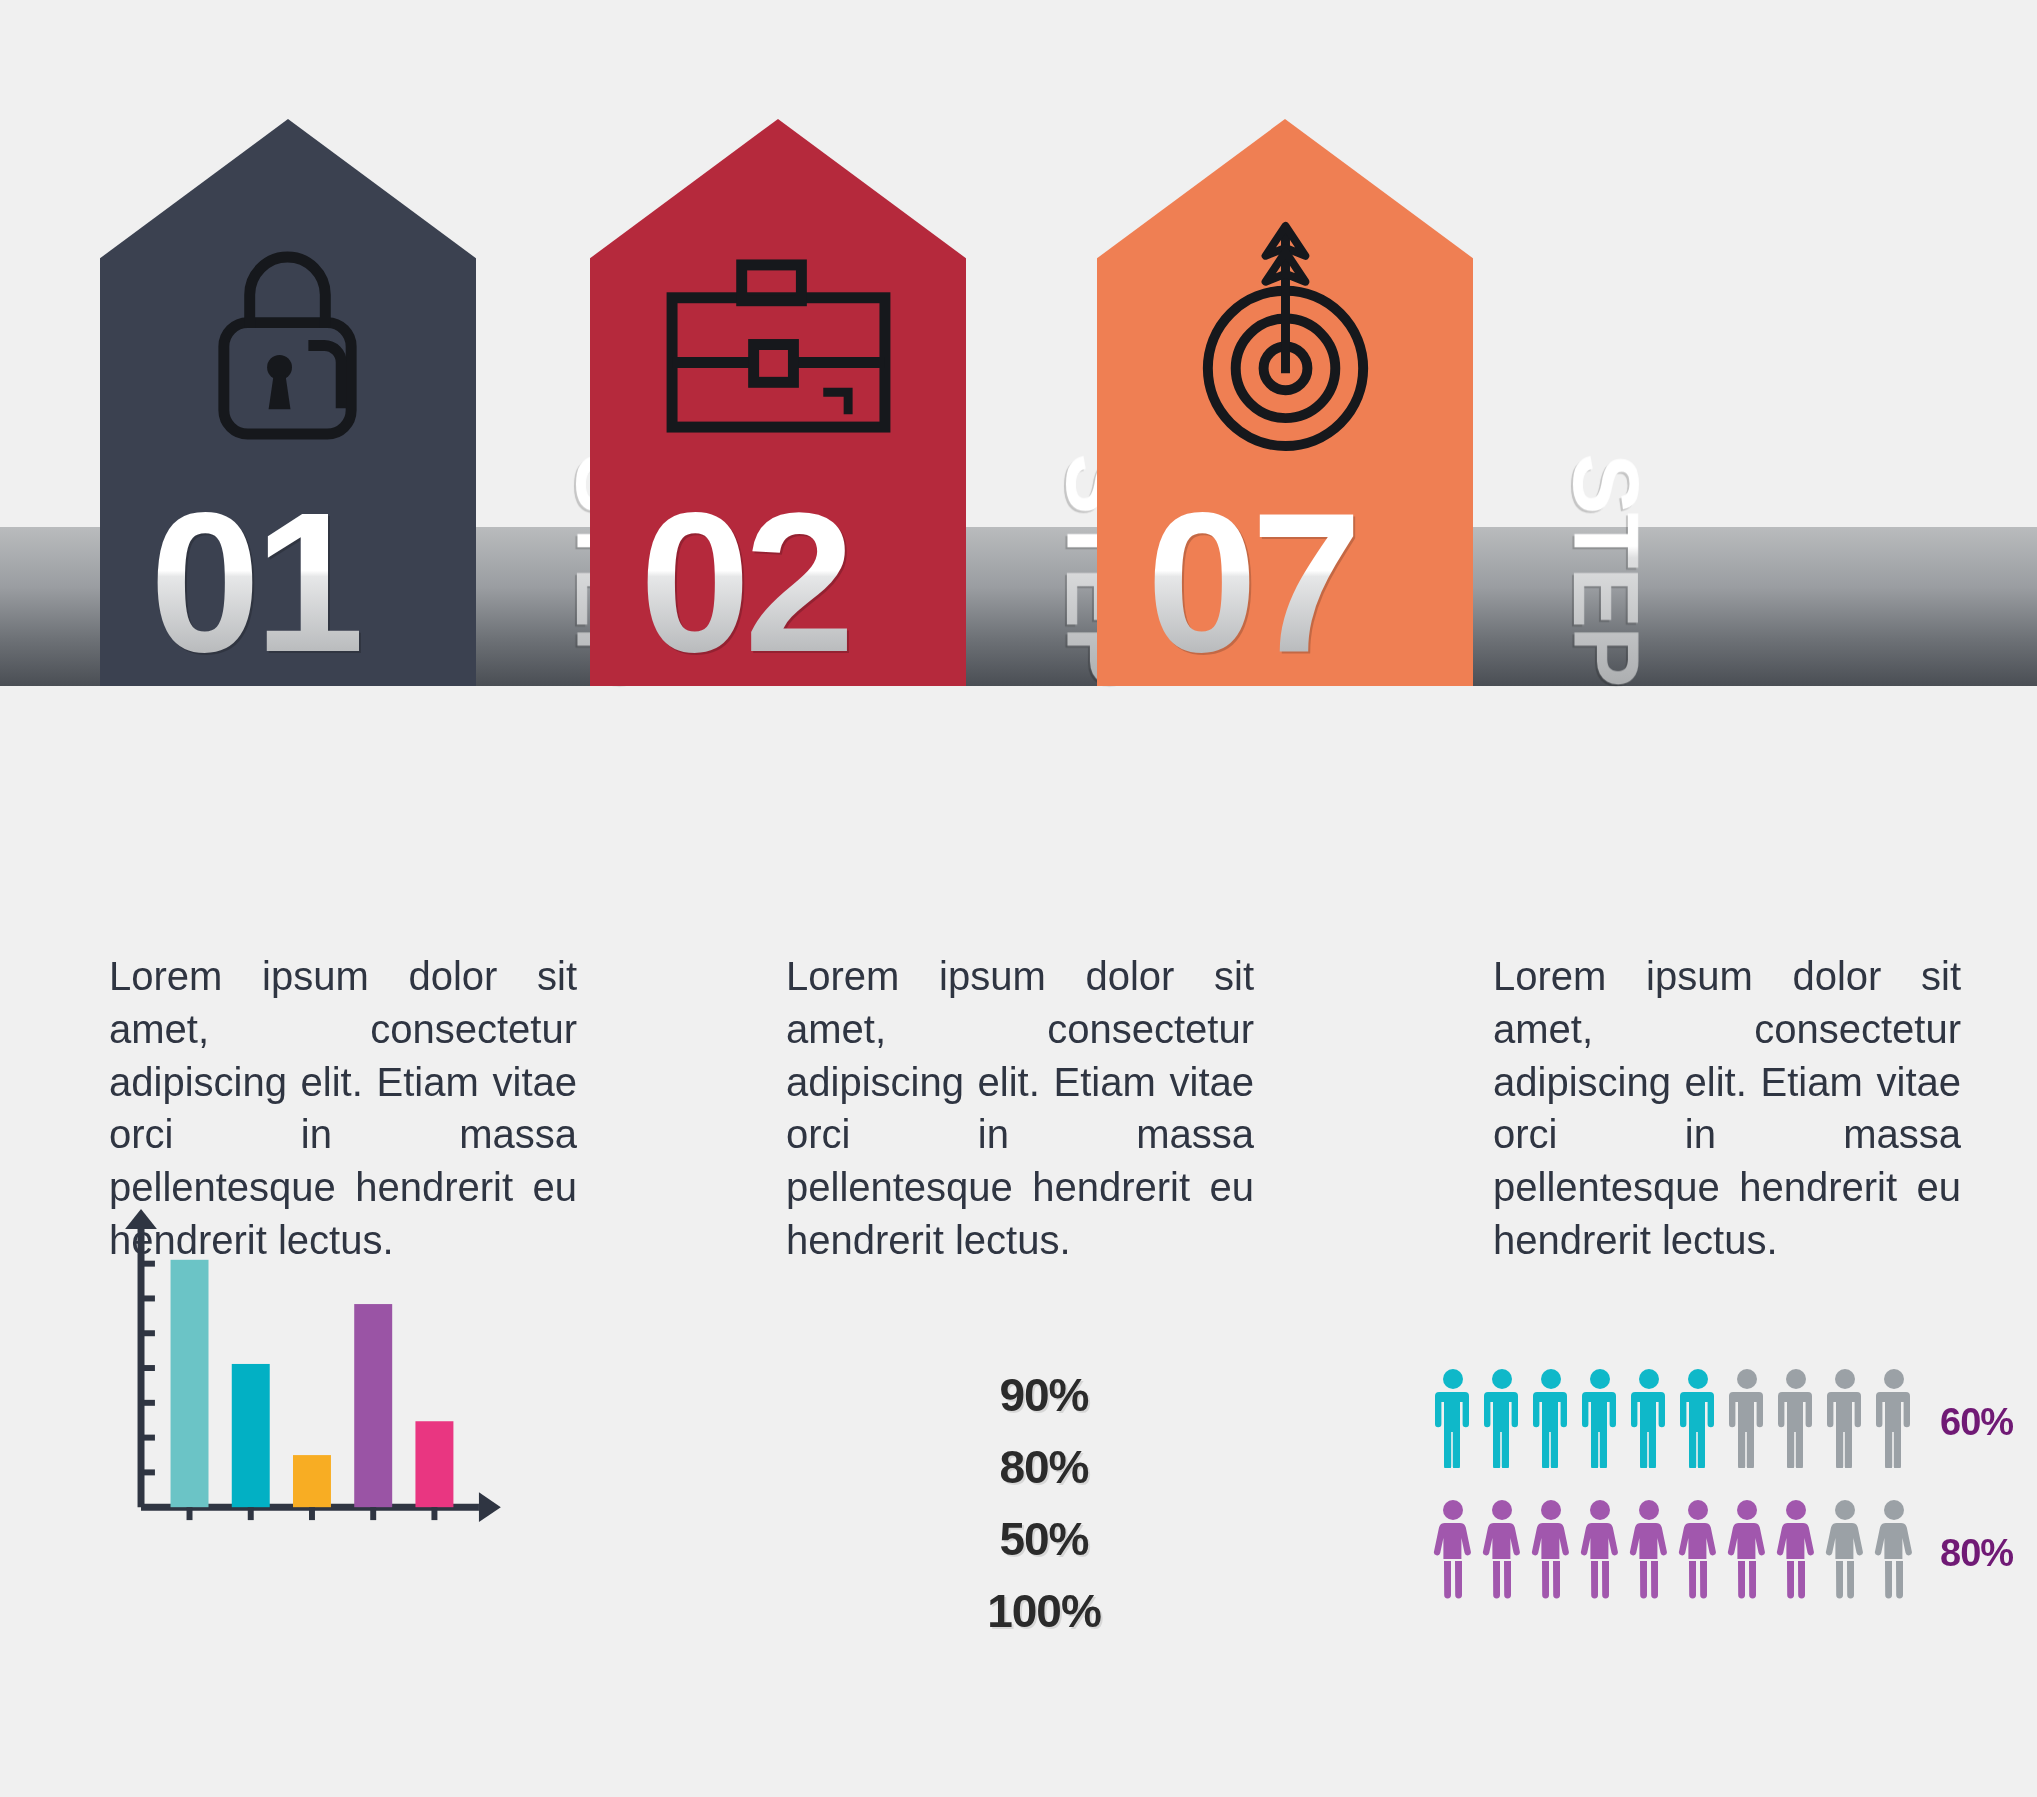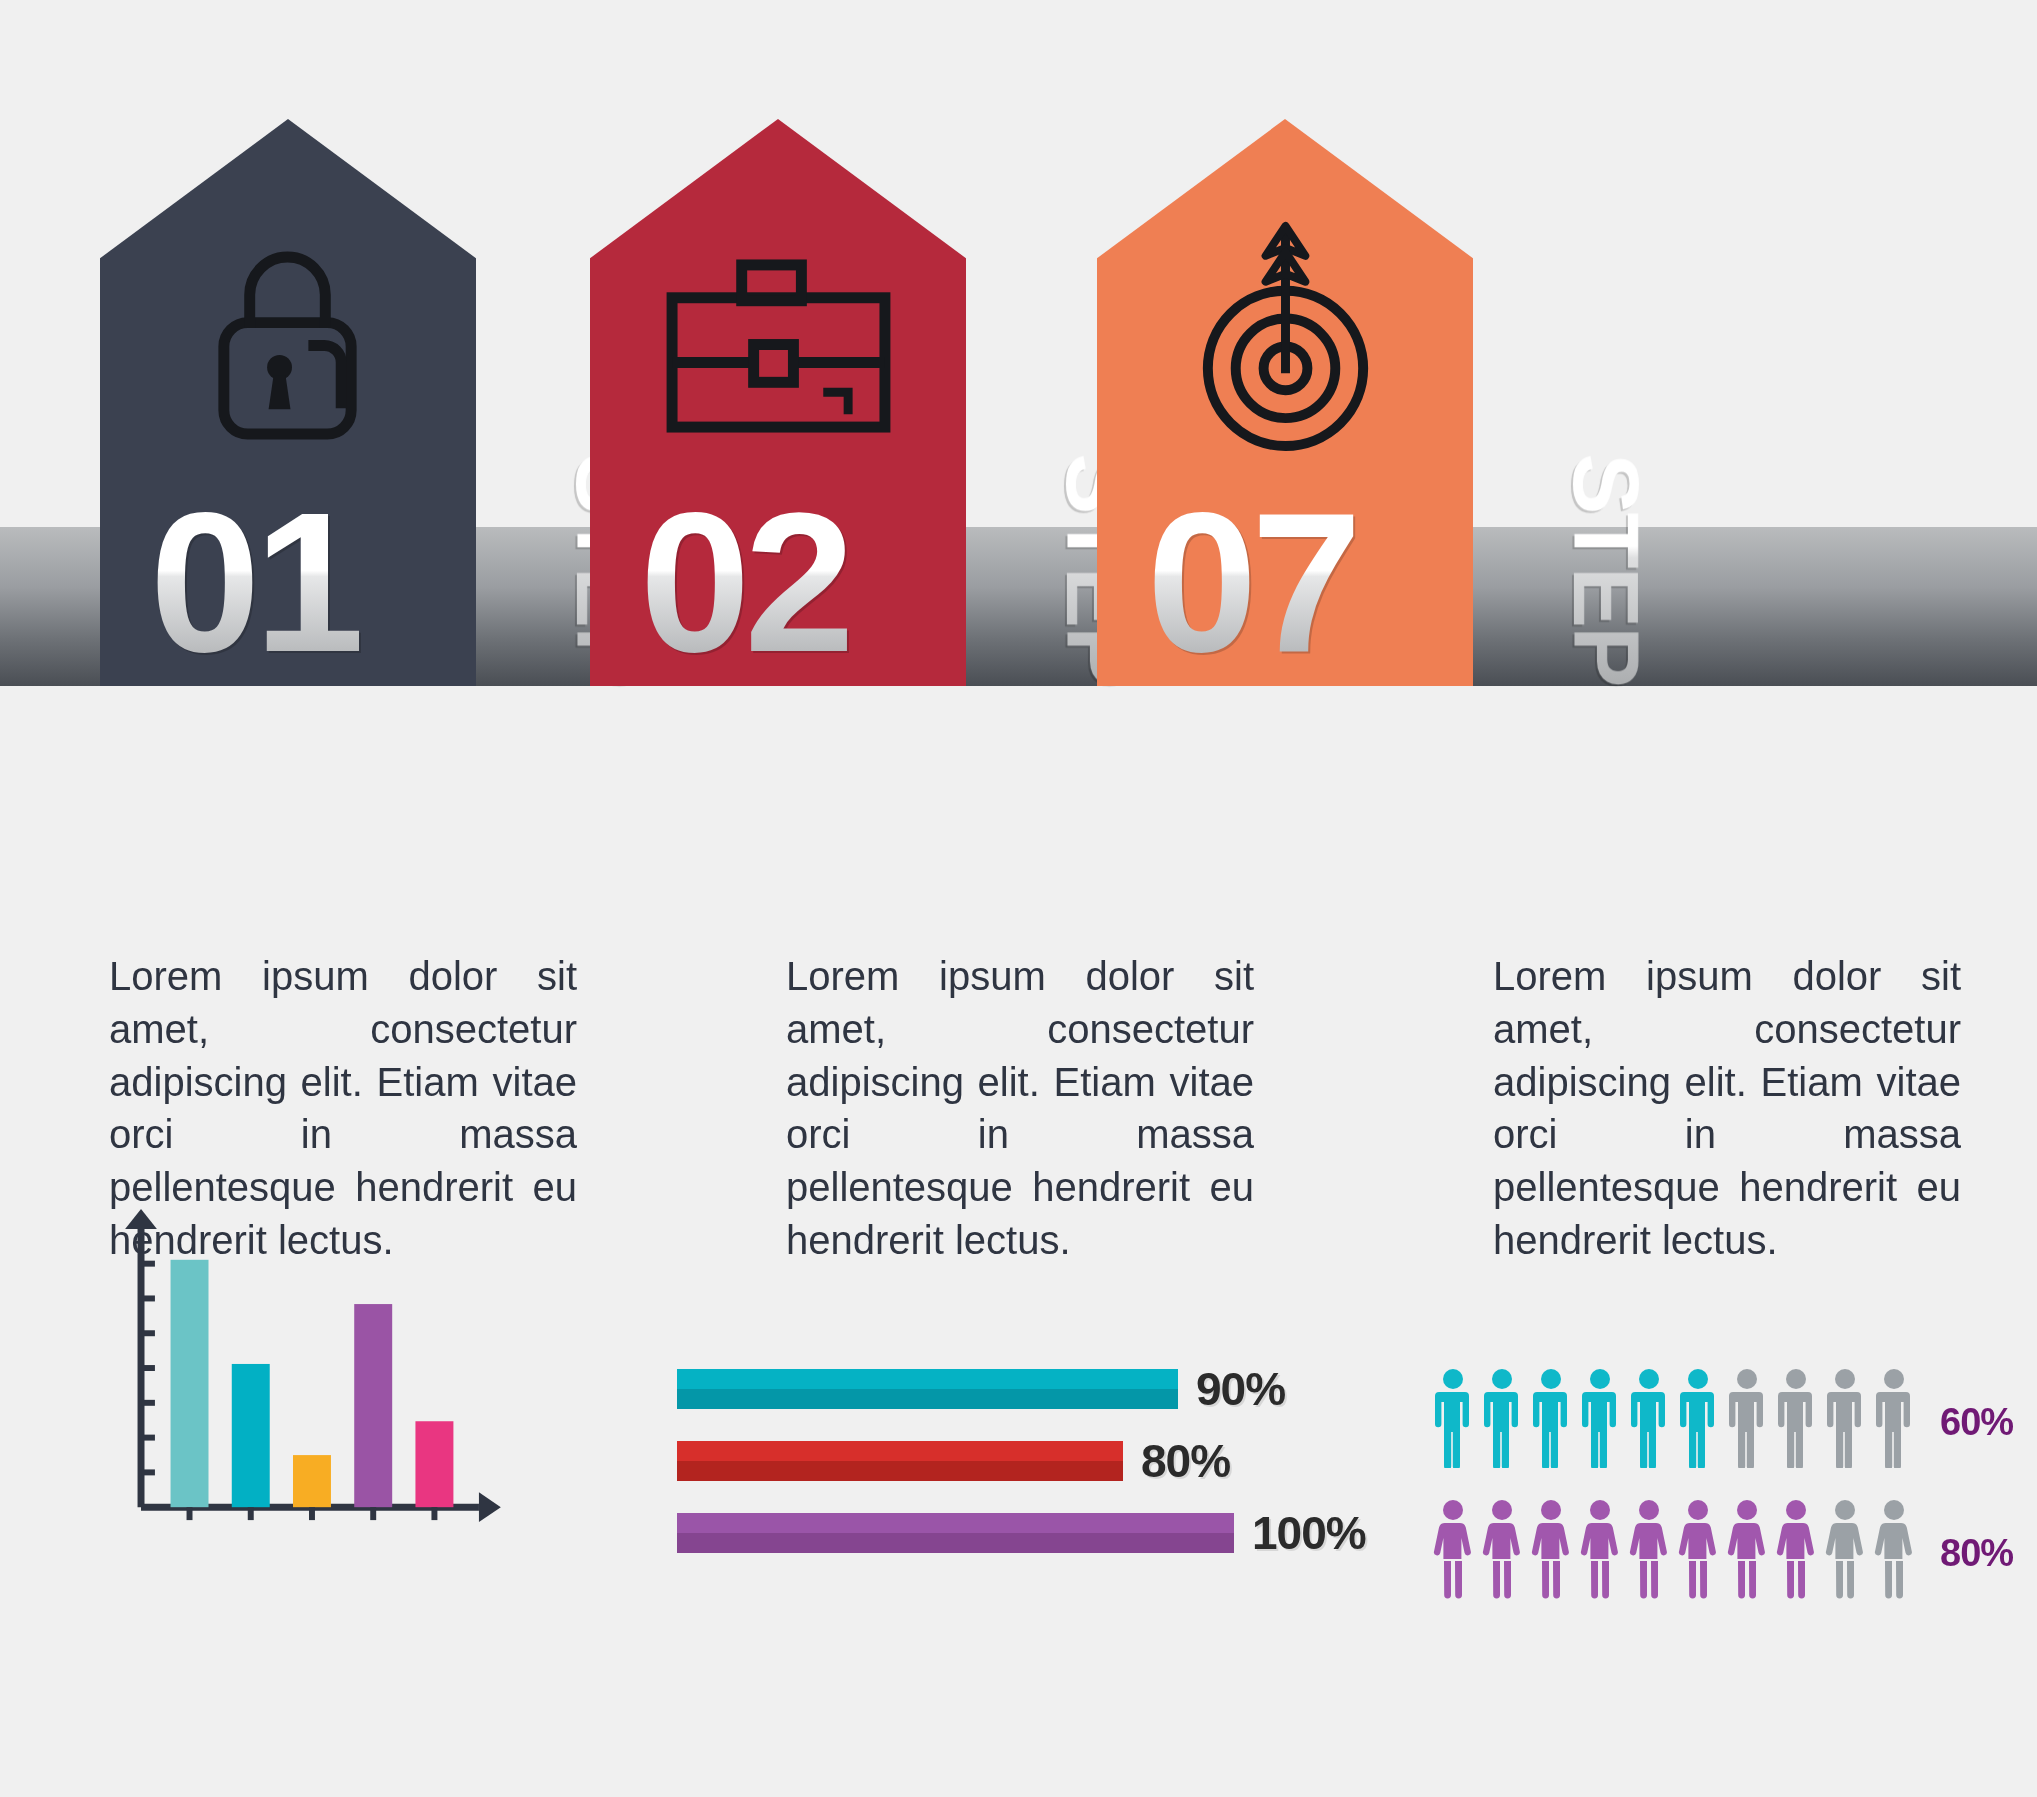--- a/index.html
+++ b/index.html
@@ -63,21 +63,21 @@
     font-size:40px;line-height:1.32;color:#2f3542;
     text-align:justify;text-justify:inter-word;
   }
 
   
   .vchart{position:absolute;left:109px;top:1209px;width:398px;height:328px;}
   .vchart svg{display:block;}
 
   
   .hbars{position:absolute;left:677px;top:1368px;width:716px;height:259px;}
-  .hrow{position:relative;height:42px;margin-bottom:30px;display:flex;align-items:center;}
+  .hrow{position:relative;height:42px;margin-bottom:30px;display:flex;align-items:center;flex-direction:column;}
   .hbar{height:40px;position:relative;overflow:hidden;}
   .hbar .top{position:absolute;left:0;top:0;width:100%;height:50%;}
   .hbar .bot{position:absolute;left:0;bottom:0;width:100%;height:50%;}
   .hlabel{
     margin-left:18px;font-size:46px;font-weight:bold;color:#2b2b2b;
     letter-spacing:-1px;white-space:nowrap;
     text-shadow:2px 2px 0 rgba(0,0,0,.10);
   }
 
   
@@ -200,20 +200,27 @@
         <div class="hlabel">90%</div>
       </div>
       <div class="hrow">
         <div class="hbar" style="width: 446px;">
           <div class="top" style="background: rgb(215, 47, 43);"></div>
           <div class="bot" style="background: rgb(179, 36, 31);"></div>
         </div>
         <div class="hlabel">80%</div>
       </div>
       <div class="hrow">
+        <div class="hbar" style="width: 279px;">
+          <div class="top" style="background: rgb(249, 178, 51);"></div>
+          <div class="bot" style="background: rgb(217, 149, 28);"></div>
+        </div>
+        <div class="hlabel">50%</div>
+      </div>
+      <div class="hrow">
         <div class="hbar" style="width: 557px;">
           <div class="top" style="background: rgb(154, 85, 168);"></div>
           <div class="bot" style="background: rgb(133, 69, 144);"></div>
         </div>
         <div class="hlabel">100%</div>
       </div>
     </div>
 
   <div class="people" id="people">
       <div class="prow">

